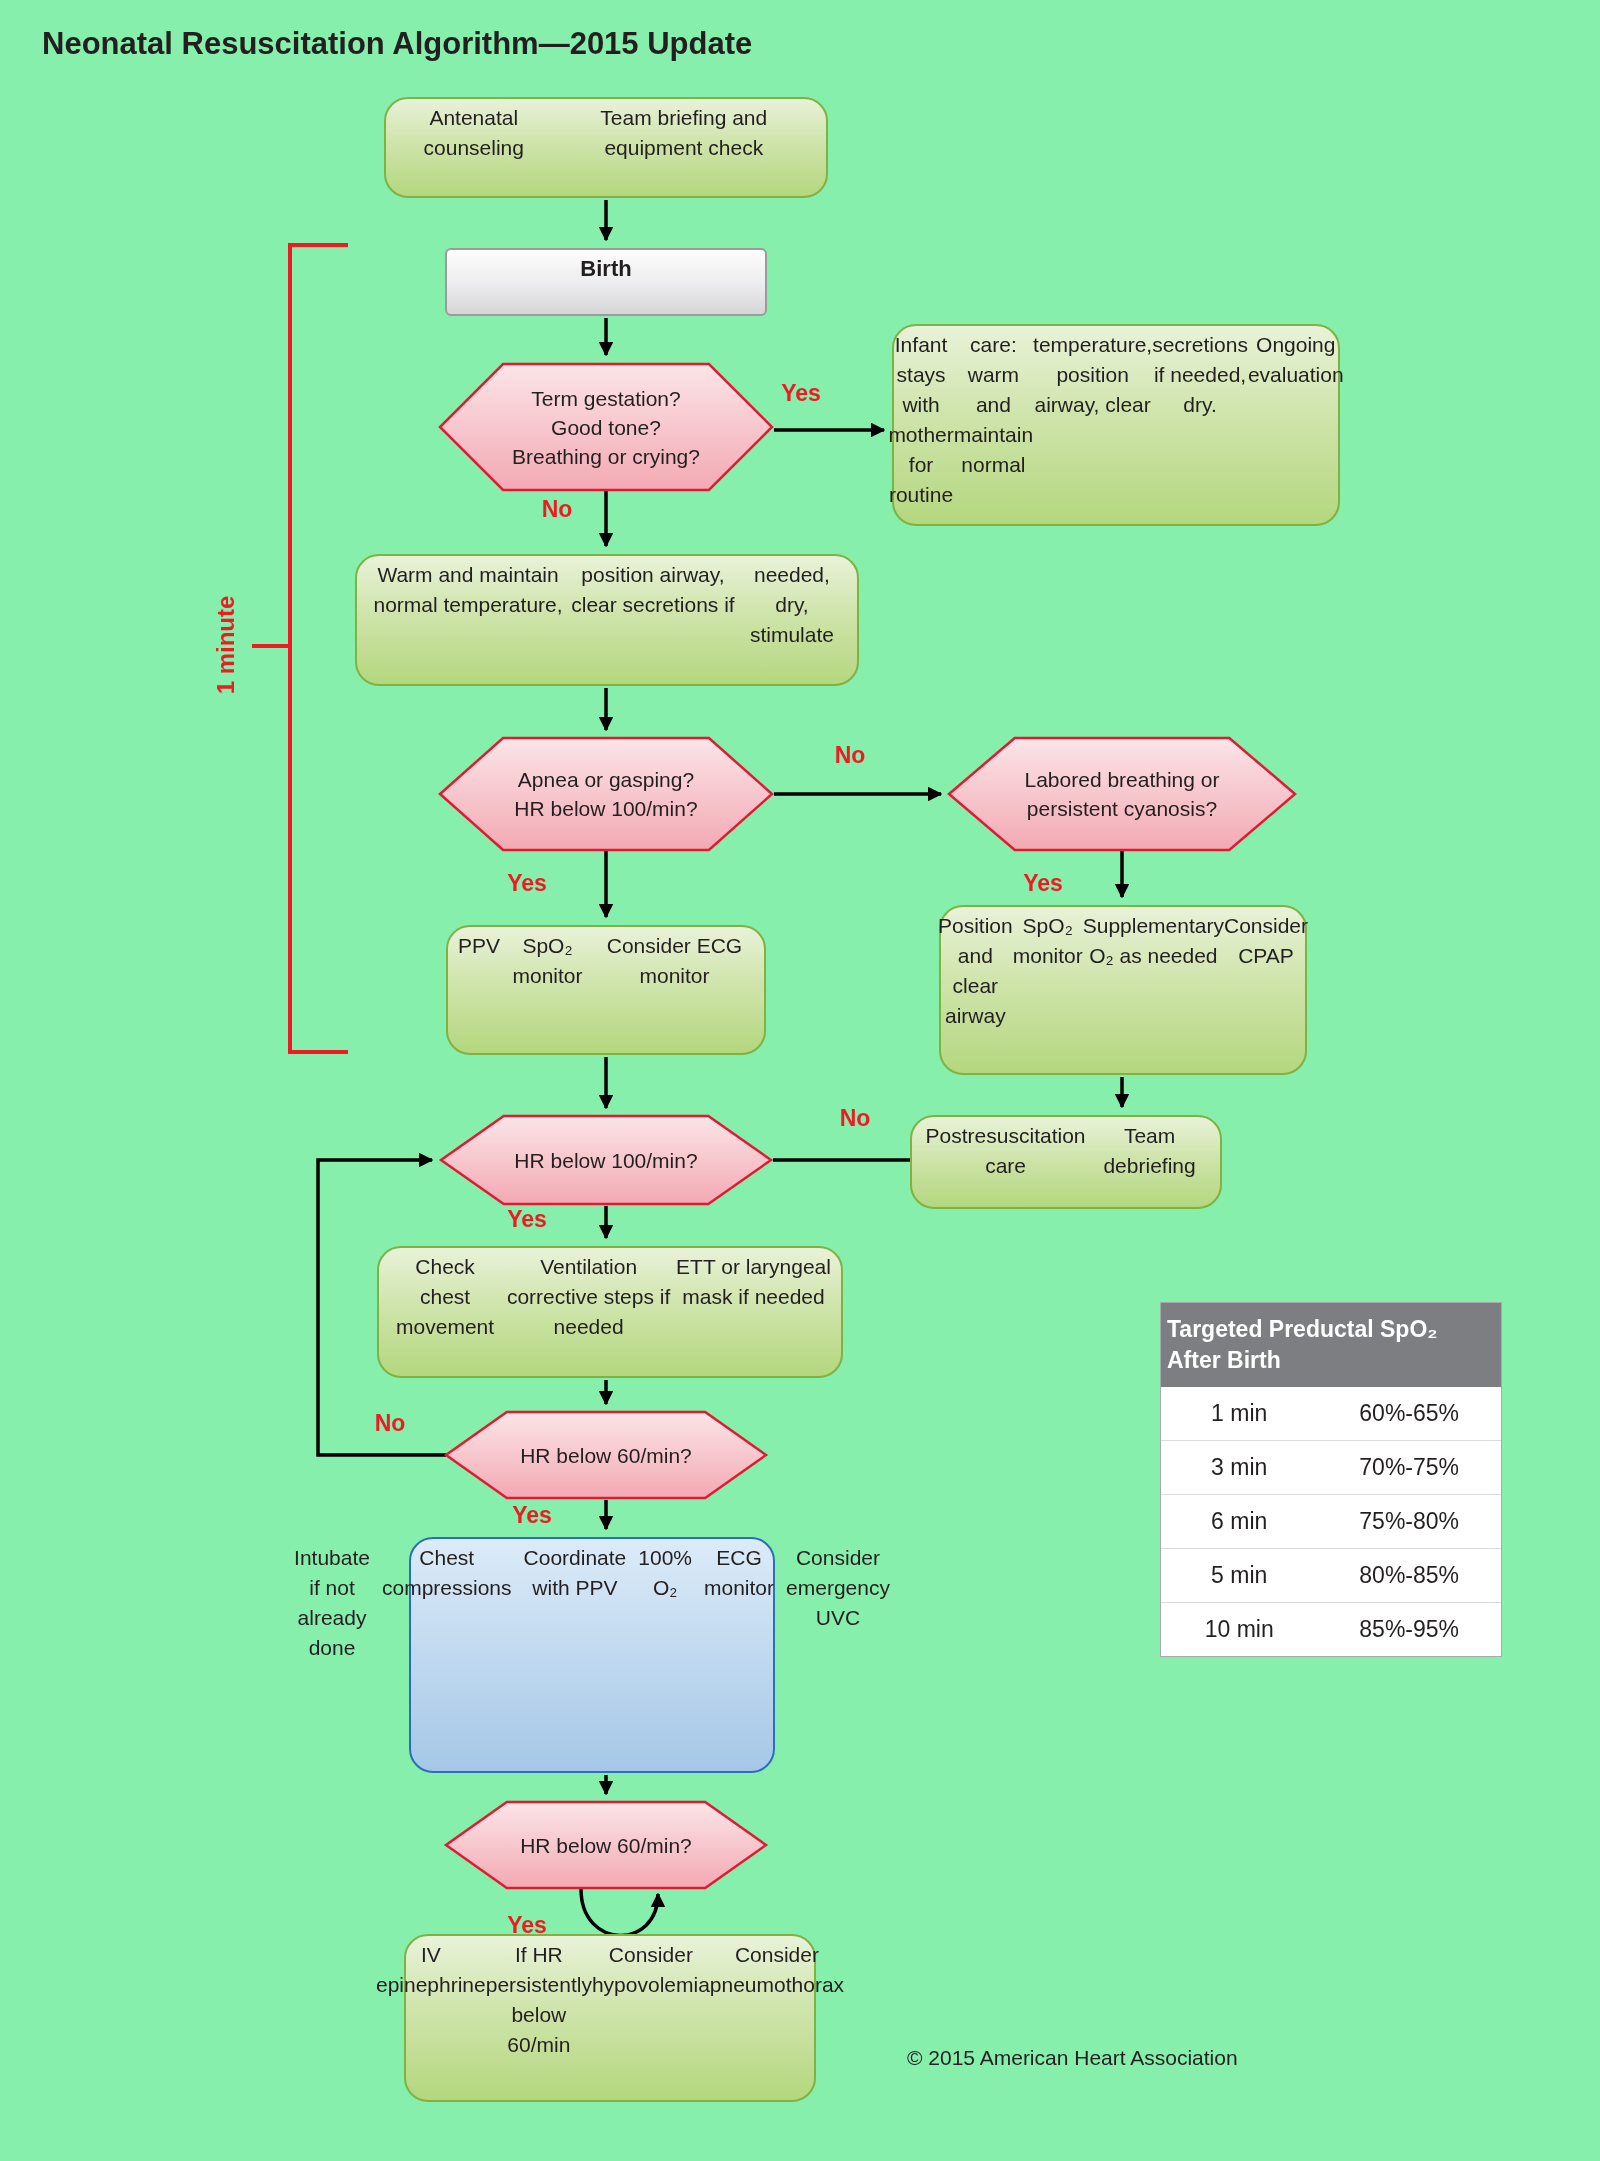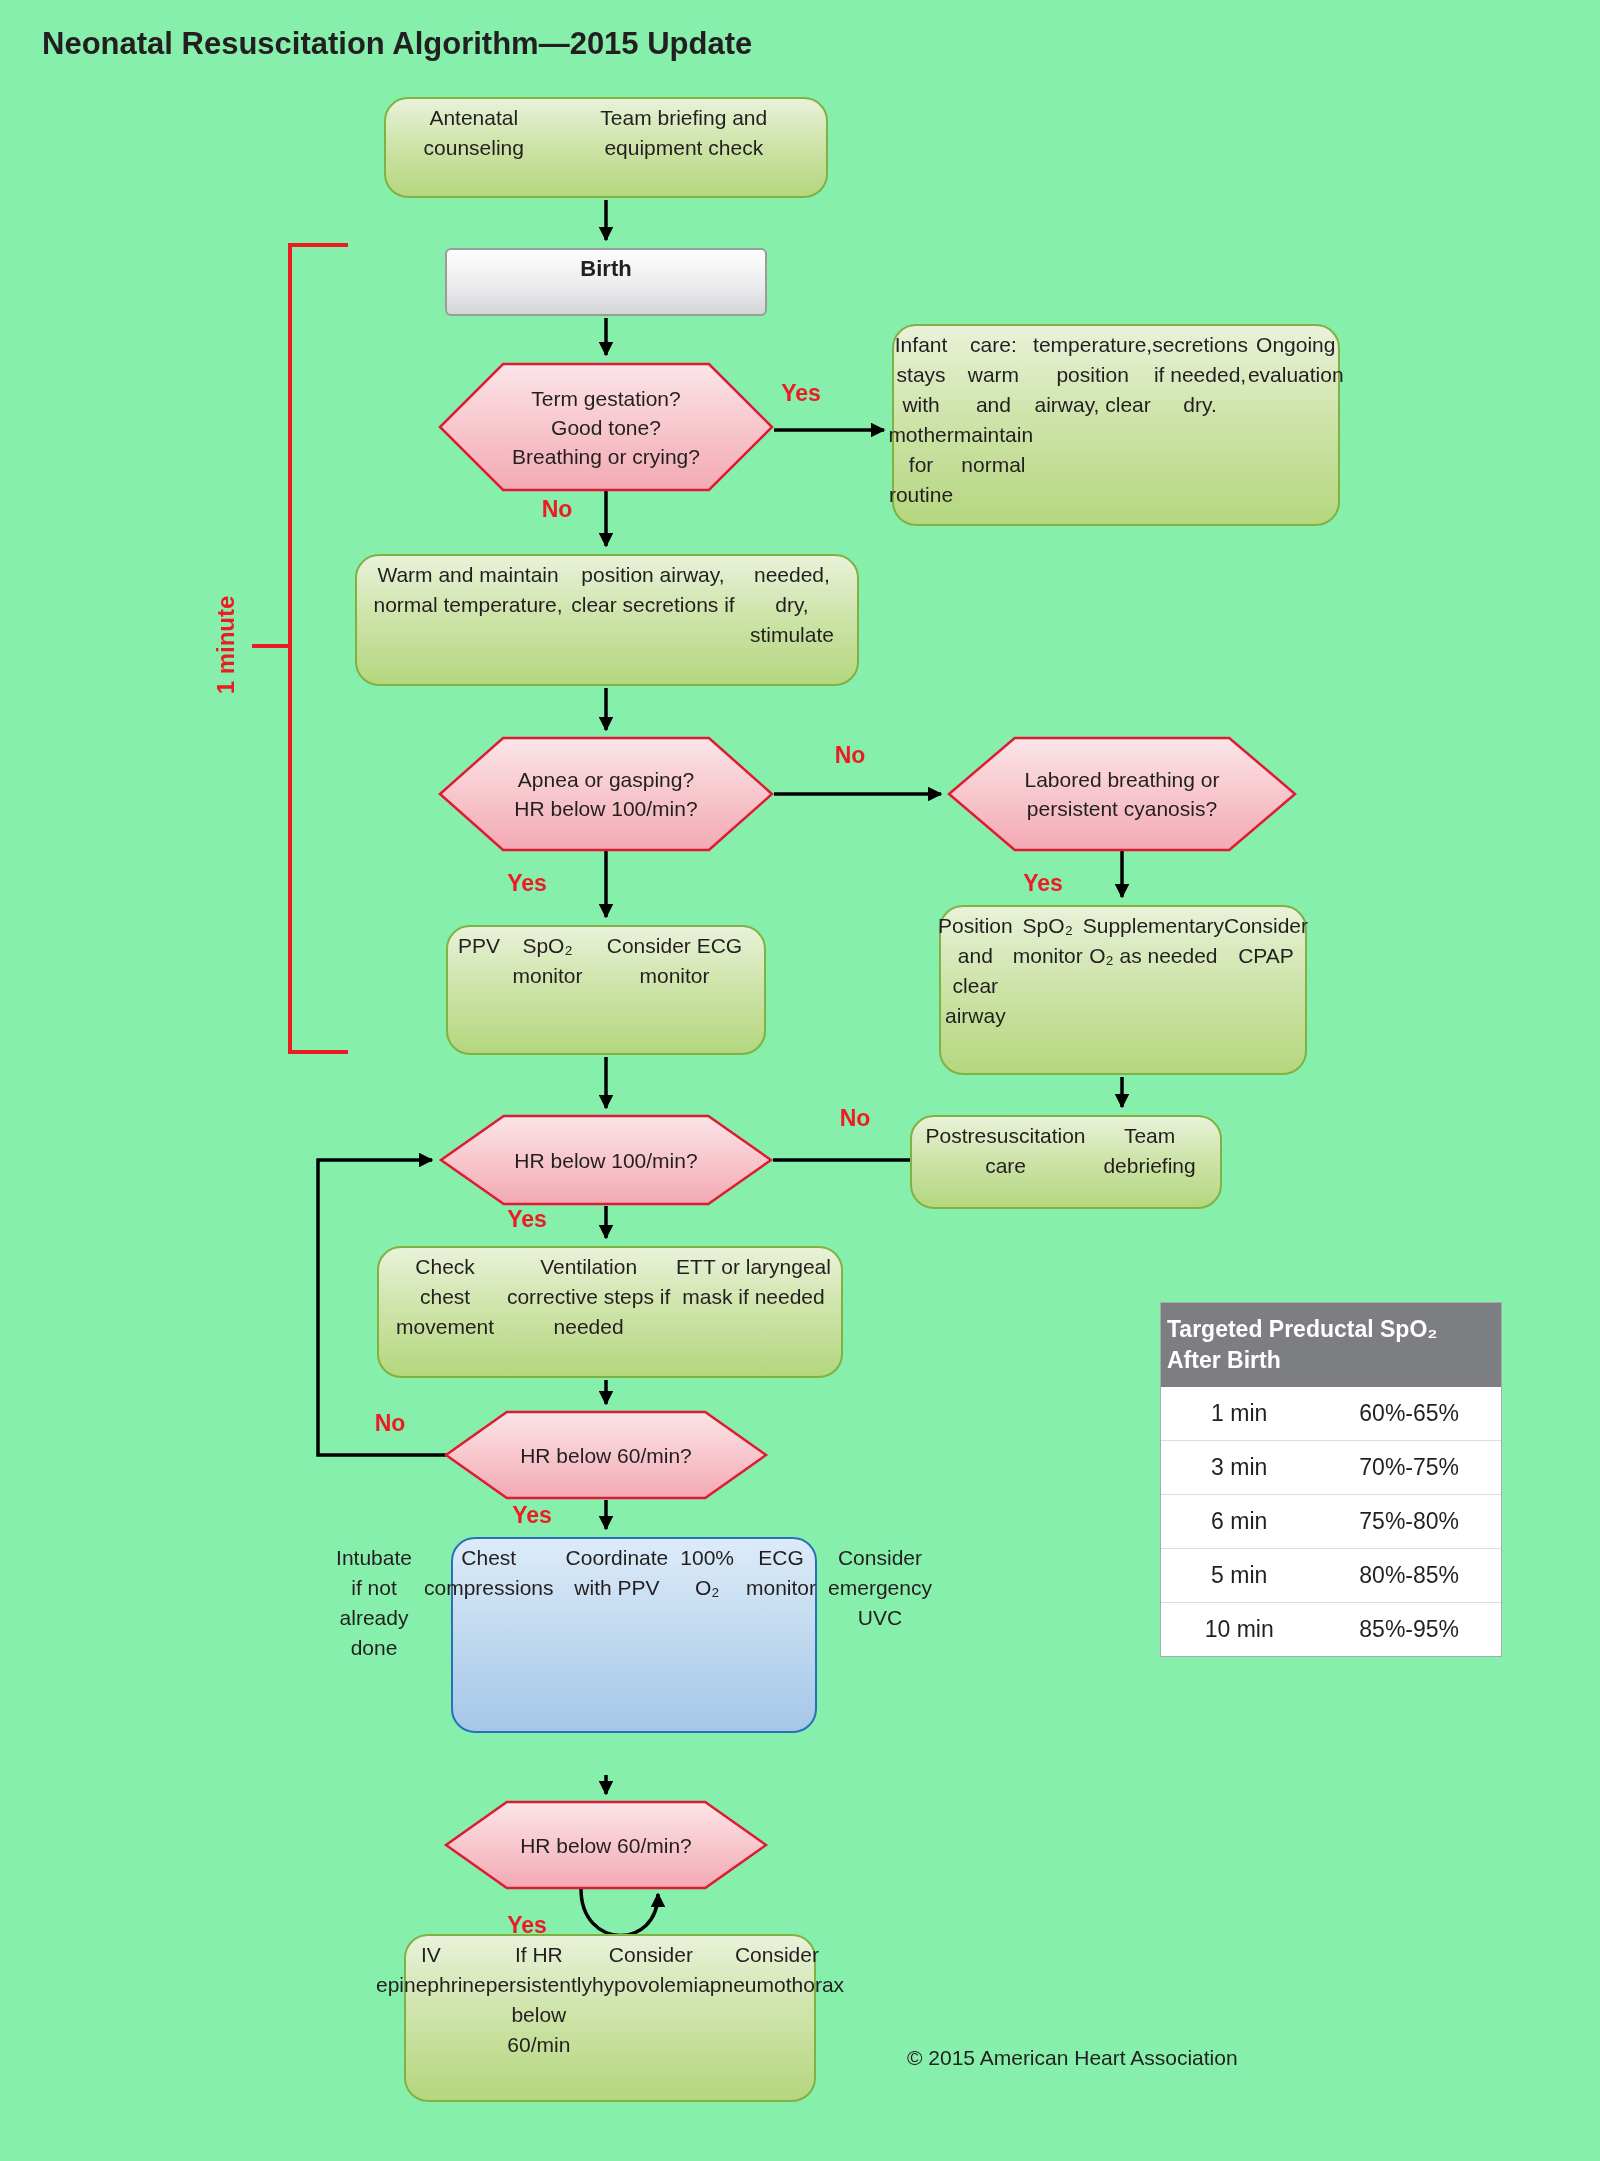--- a/index.html
+++ b/index.html
@@ -154,21 +154,21 @@
     <div>Postresuscitation care</div>
     <div>Team debriefing</div>
   </div>
 
   <div class="node green" style="left:377px;top:1246px;width:466px;height:132px;">
     <div>Check chest movement</div>
     <div>Ventilation corrective steps if needed</div>
     <div>ETT or laryngeal mask if needed</div>
   </div>
 
-  <div class="node blue" style="left:451px;top:1537px;width:366px;height:196px;gap:12px;">
+  <div class="node blue" style="left:409px;top:1537px;width:366px;height:236px;gap:12px;">
     <div>Intubate if not already done</div>
     <div>Chest compressions</div>
     <div>Coordinate with PPV</div>
     <div>100% O₂</div>
     <div>ECG monitor</div>
     <div>Consider emergency UVC</div>
   </div>
 
   <div class="node green" style="left:404px;top:1934px;width:412px;height:168px;">
     <div>IV epinephrine</div>

